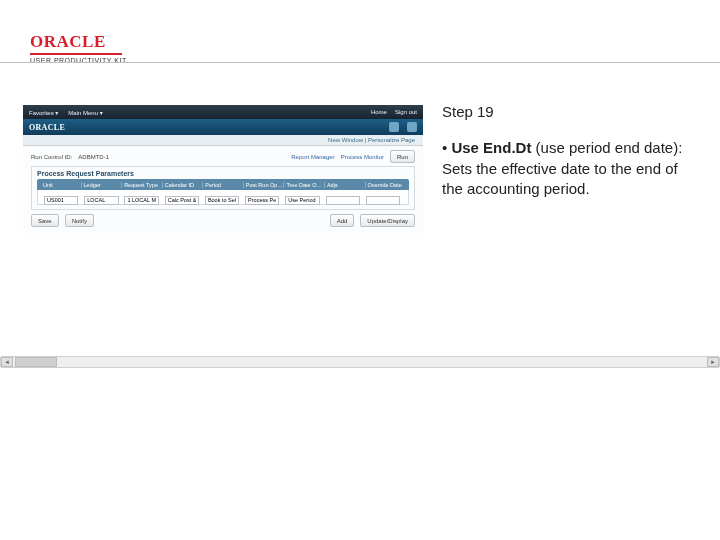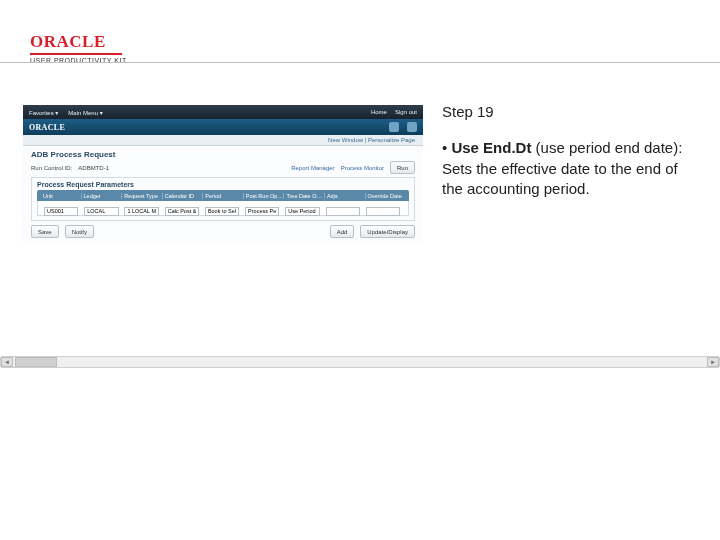--- a/index.html
+++ b/index.html
@@ -73,21 +73,20 @@
         </div>
         <div class="shot-bar">
           <span class="ologo">ORACLE</span>
           <span class="ricons">
               <i></i>
               <i></i>
             </span>
         </div>
         <div class="shot-sub">New Window | Personalize Page</div>
         <div class="shot-body">
-          <div class="shot-h">ADB Process Request</div>
           <div class="shot-row">
             <span class="lab">Run Control ID:</span>
             <span>ADBMTD-1</span>
             <span style="flex:1"></span>
             <span class="shot-link">Report Manager</span>
             <span class="shot-link">Process Monitor</span>
             <span class="mini-btn">Run</span>
           </div>
           <div class="shot-box">
             <div class="shot-box-title">Process Request Parameters</div>

